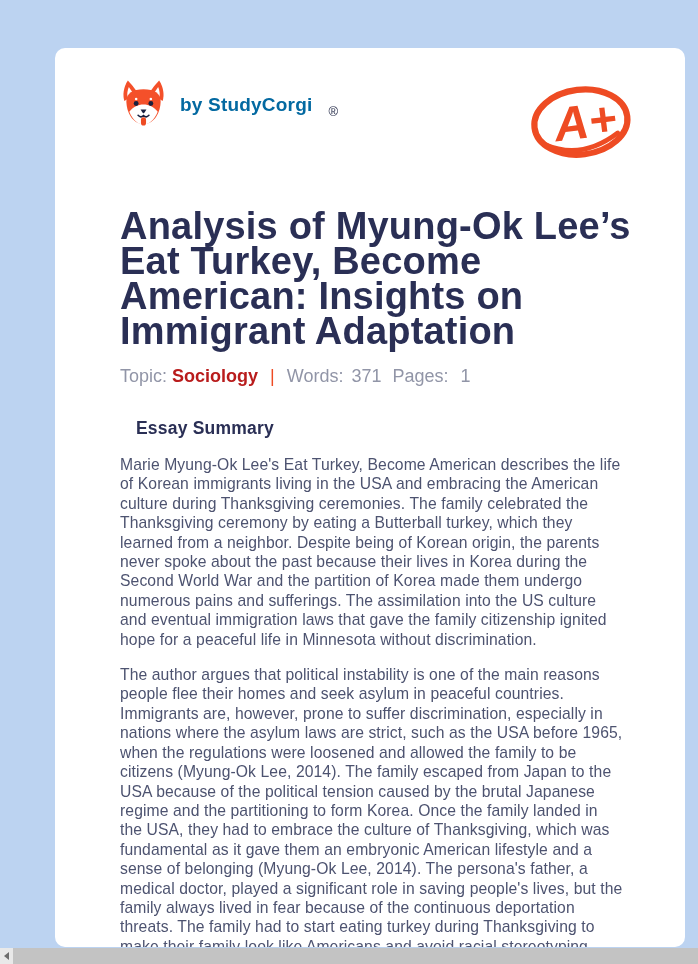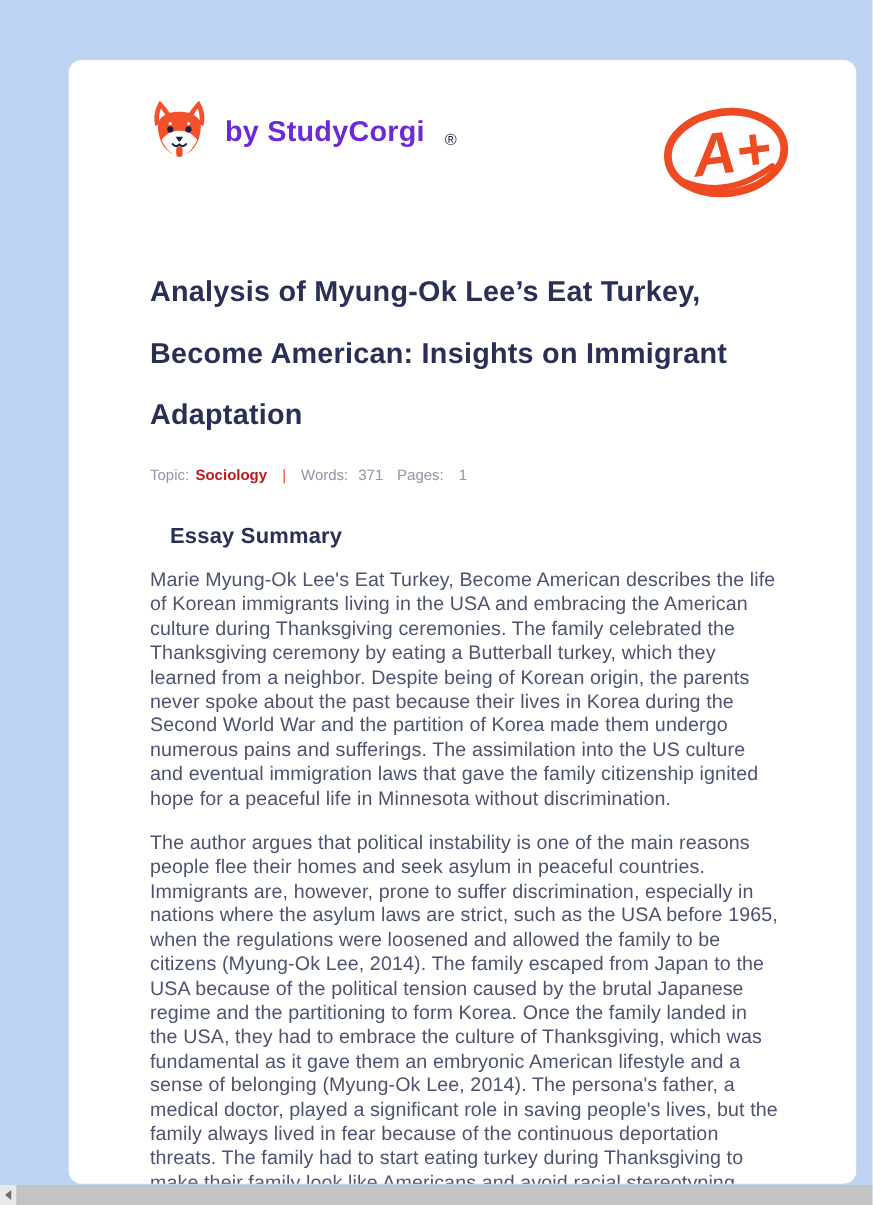--- a/index.html
+++ b/index.html
@@ -23,50 +23,50 @@
 
   
   .header-row {
     display: flex;
     justify-content: space-between;
     align-items: flex-start;
   }
   .logo { display: flex; align-items: center; gap: 13px; cursor: pointer; }
   .corgi-svg { width: 47px; height: 52px; display: block; }
   .logo-text {
-    font-size: 23px;
+    font-size: 19px;
     font-weight: bold;
-    color: #6d28d9;
+    color: #0369a1;
     letter-spacing: 0.2px;
     line-height: 52px;
   }
   .reg-mark {
     font-size: 13px;
     color: #1c2342;
     vertical-align: top;
     position: relative;
     top: 6px;
     margin-left: 3px;
     font-weight: normal;
   }
   .badge-svg { width: 108px; height: 82px; display: block; margin-right: -8px; margin-top: 3px; }
 
   
   .page-title {
     margin: 45px 0 0 0;
     width: 512px;
-    font-size: 23px;
-    line-height: 49px;
+    font-size: 38px;
+    line-height: 35px;
     font-weight: bold;
     color: #2a2f55;
     letter-spacing: 0.2px;
   }
   .meta-row {
     margin-top: 17px;
-    font-size: 12px;
+    font-size: 18px;
     color: #9195a7;
     display: flex;
     align-items: center;
   }
   .meta-topic-label { margin-right: 5px; }
   .meta-topic-value { color: #b91c1c; font-weight: bold; cursor: pointer; }
   .meta-sep { color: #ee4b23; margin: 0 12px; }
   .meta-words-label { margin-right: 8px; }
   .meta-words-value { margin-right: 11px; }
   .meta-pages-label { margin-right: 12px; }

